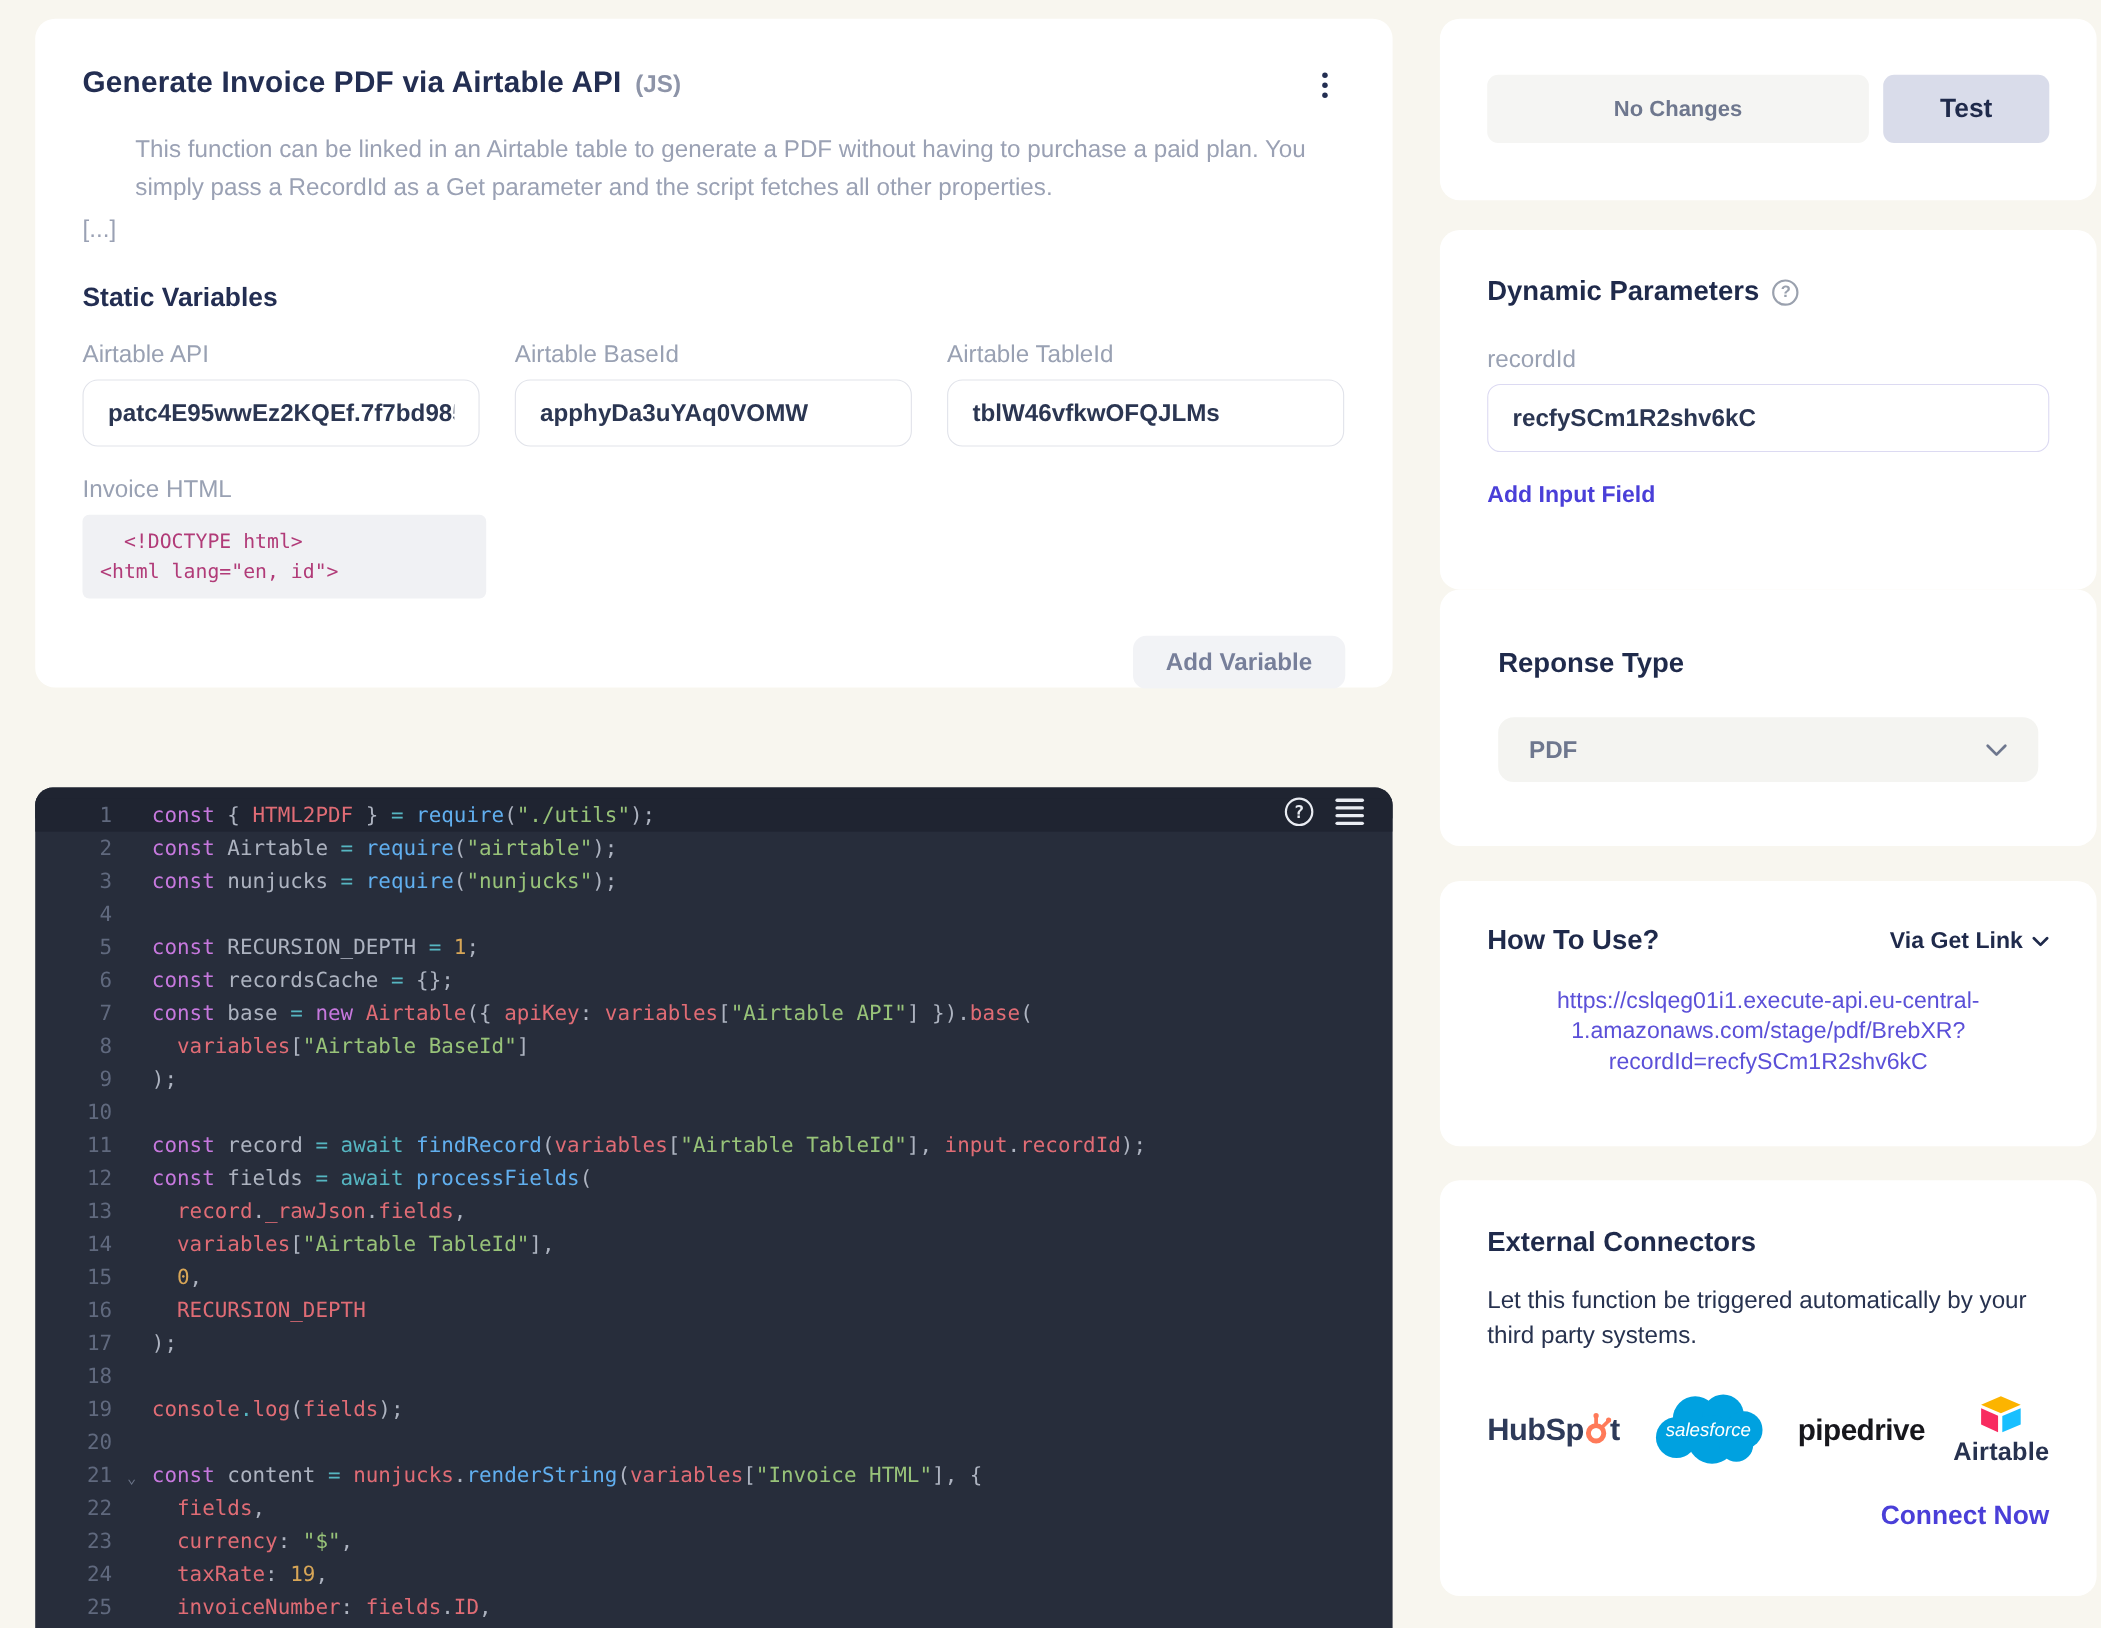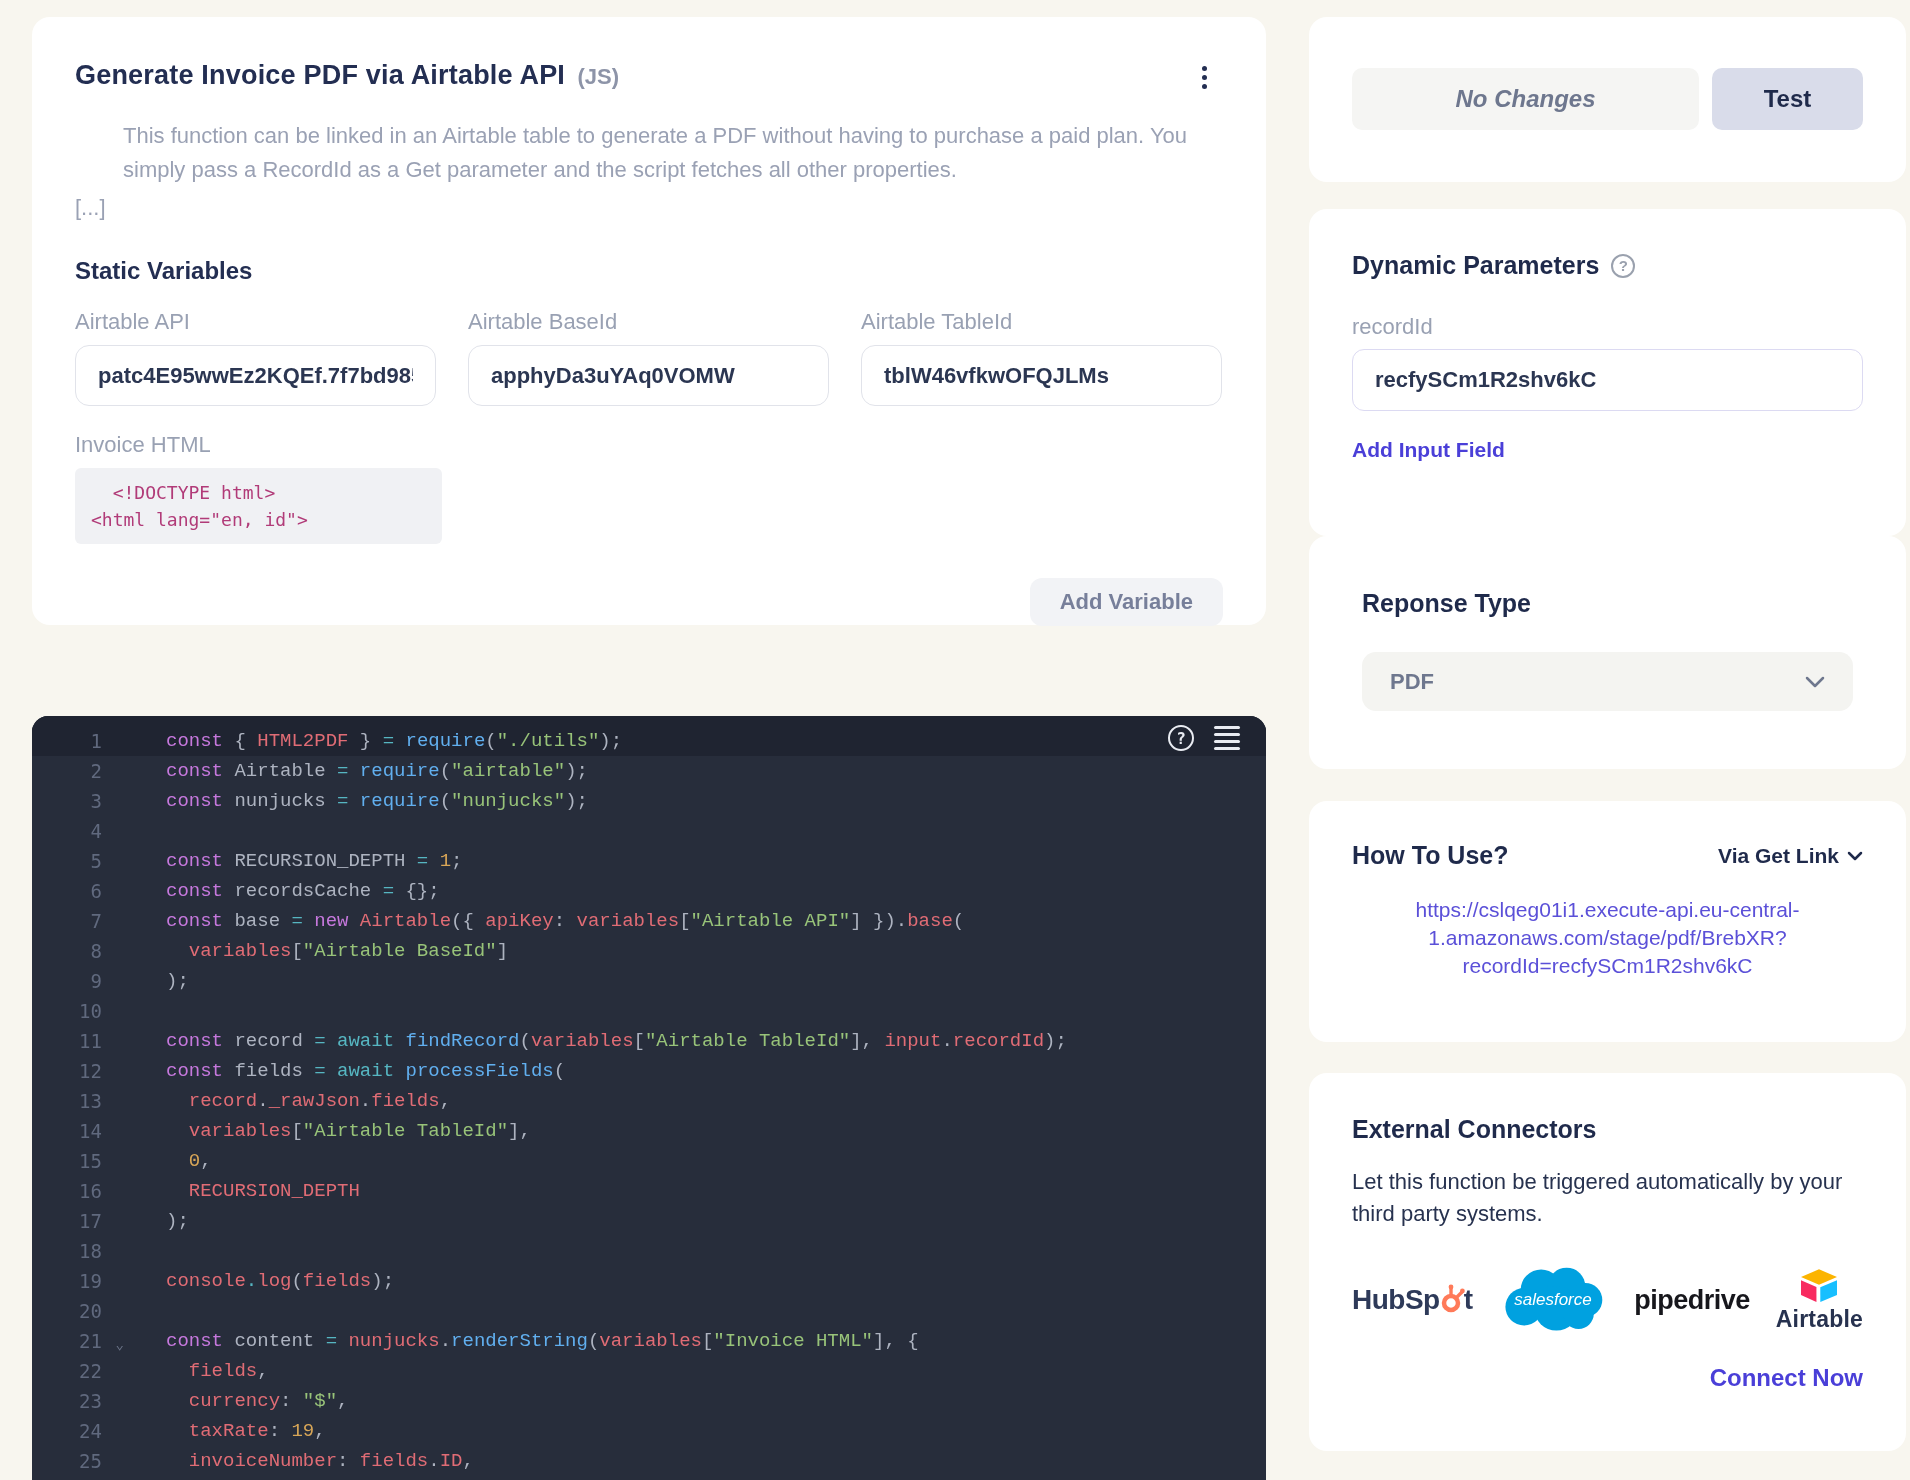--- a/index.html
+++ b/index.html
@@ -32,34 +32,34 @@
                 font-size:22px; font-weight:bold; color:#777f9a; font-family:"Liberation Sans",sans-serif; cursor:pointer; }
 
   
   .editor { position:absolute; left:32px; top:716px; width:1234px; height:764px; background:#272d3b;
             border-radius:16px 16px 0 0; overflow:hidden; font-family:"DejaVu Sans Mono",monospace; }
   .ed-rows { padding-top:10px; }
   .ed-row { display:flex; height:30px; line-height:30px; font-size:19px; }
   .ed-row.active { background:#1f2431; box-shadow:0 -12px 0 #1f2431; }
   .ln { width:70px; flex:0 0 70px; text-align:right; color:#60697e; position:relative; user-select:none; }
   .ln .fold { position:absolute; right:-22px; top:3px; font-size:14px; color:#6b7488; }
-  .cl { margin-left:64px; white-space:pre; color:#adb3c0;font-family:Liberation Mono, monospace; }
+  .cl { margin-left:36px; white-space:pre; color:#adb3c0; }
   .tk-kw { color:#c678dd; } .tk-red { color:#e06c75; } .tk-fn { color:#61afef; }
   .tk-str { color:#98c379; } .tk-num { color:#d8a657; } .tk-op { color:#56b6c2; } .tk-pn { color:#adb3c0; }
   .ed-icons { position:absolute; top:9px; right:26px; display:flex; gap:20px; align-items:center; }
   .help-circle-dark { width:26px; height:26px; border:2px solid #e9ecf2; border-radius:50%;
                       color:#e9ecf2; font-size:16px; font-weight:bold; display:flex; align-items:center; justify-content:center; cursor:pointer; }
   .burger { display:flex; flex-direction:column; gap:4px; cursor:pointer; }
   .burger i { display:block; width:26px; height:3px; background:#e9ecf2; border-radius:2px; }
 
   
   .rcol { position:absolute; left:1309px; top:17px; width:597px; }
   .actions-card { height:165px; padding:51px 43px; display:flex; gap:13px; }
   .btn-nochanges { flex:1; height:62px; background:#f5f5f3; border:none; border-radius:10px;
-                   font-size:24px; font-weight:bold; color:#6e778e; font-family:"Liberation Sans",sans-serif; cursor:pointer;font-style:italic; }
+                   font-size:20px; font-weight:bold; color:#6e778e; font-family:"Liberation Sans",sans-serif; cursor:pointer; }
   .btn-test { width:151px; height:62px; background:#d9dcea; border:none; border-radius:10px;
               font-size:24px; font-weight:bold; color:#1f2a4b; font-family:"Liberation Sans",sans-serif; cursor:pointer; }
 
   .dp-card { margin-top:27px; height:327px; padding:42px 43px; }
   .card-heading { font-size:25px; font-weight:bold; color:#1f2a4b; }
   .heading-row { display:flex; align-items:center; gap:12px; }
   .help-circle { width:24px; height:24px; border:2px solid #9aa1ae; border-radius:50%; color:#9aa1ae;
                  font-size:15px; font-weight:bold; display:flex; align-items:center; justify-content:center; cursor:pointer; }
   .dp-label { margin-top:34px; font-size:22px; color:#99a1b3; }
   .dp-input { margin-top:9px; width:100%; height:62px; border:1.5px solid #dcdaf2; border-radius:12px;

